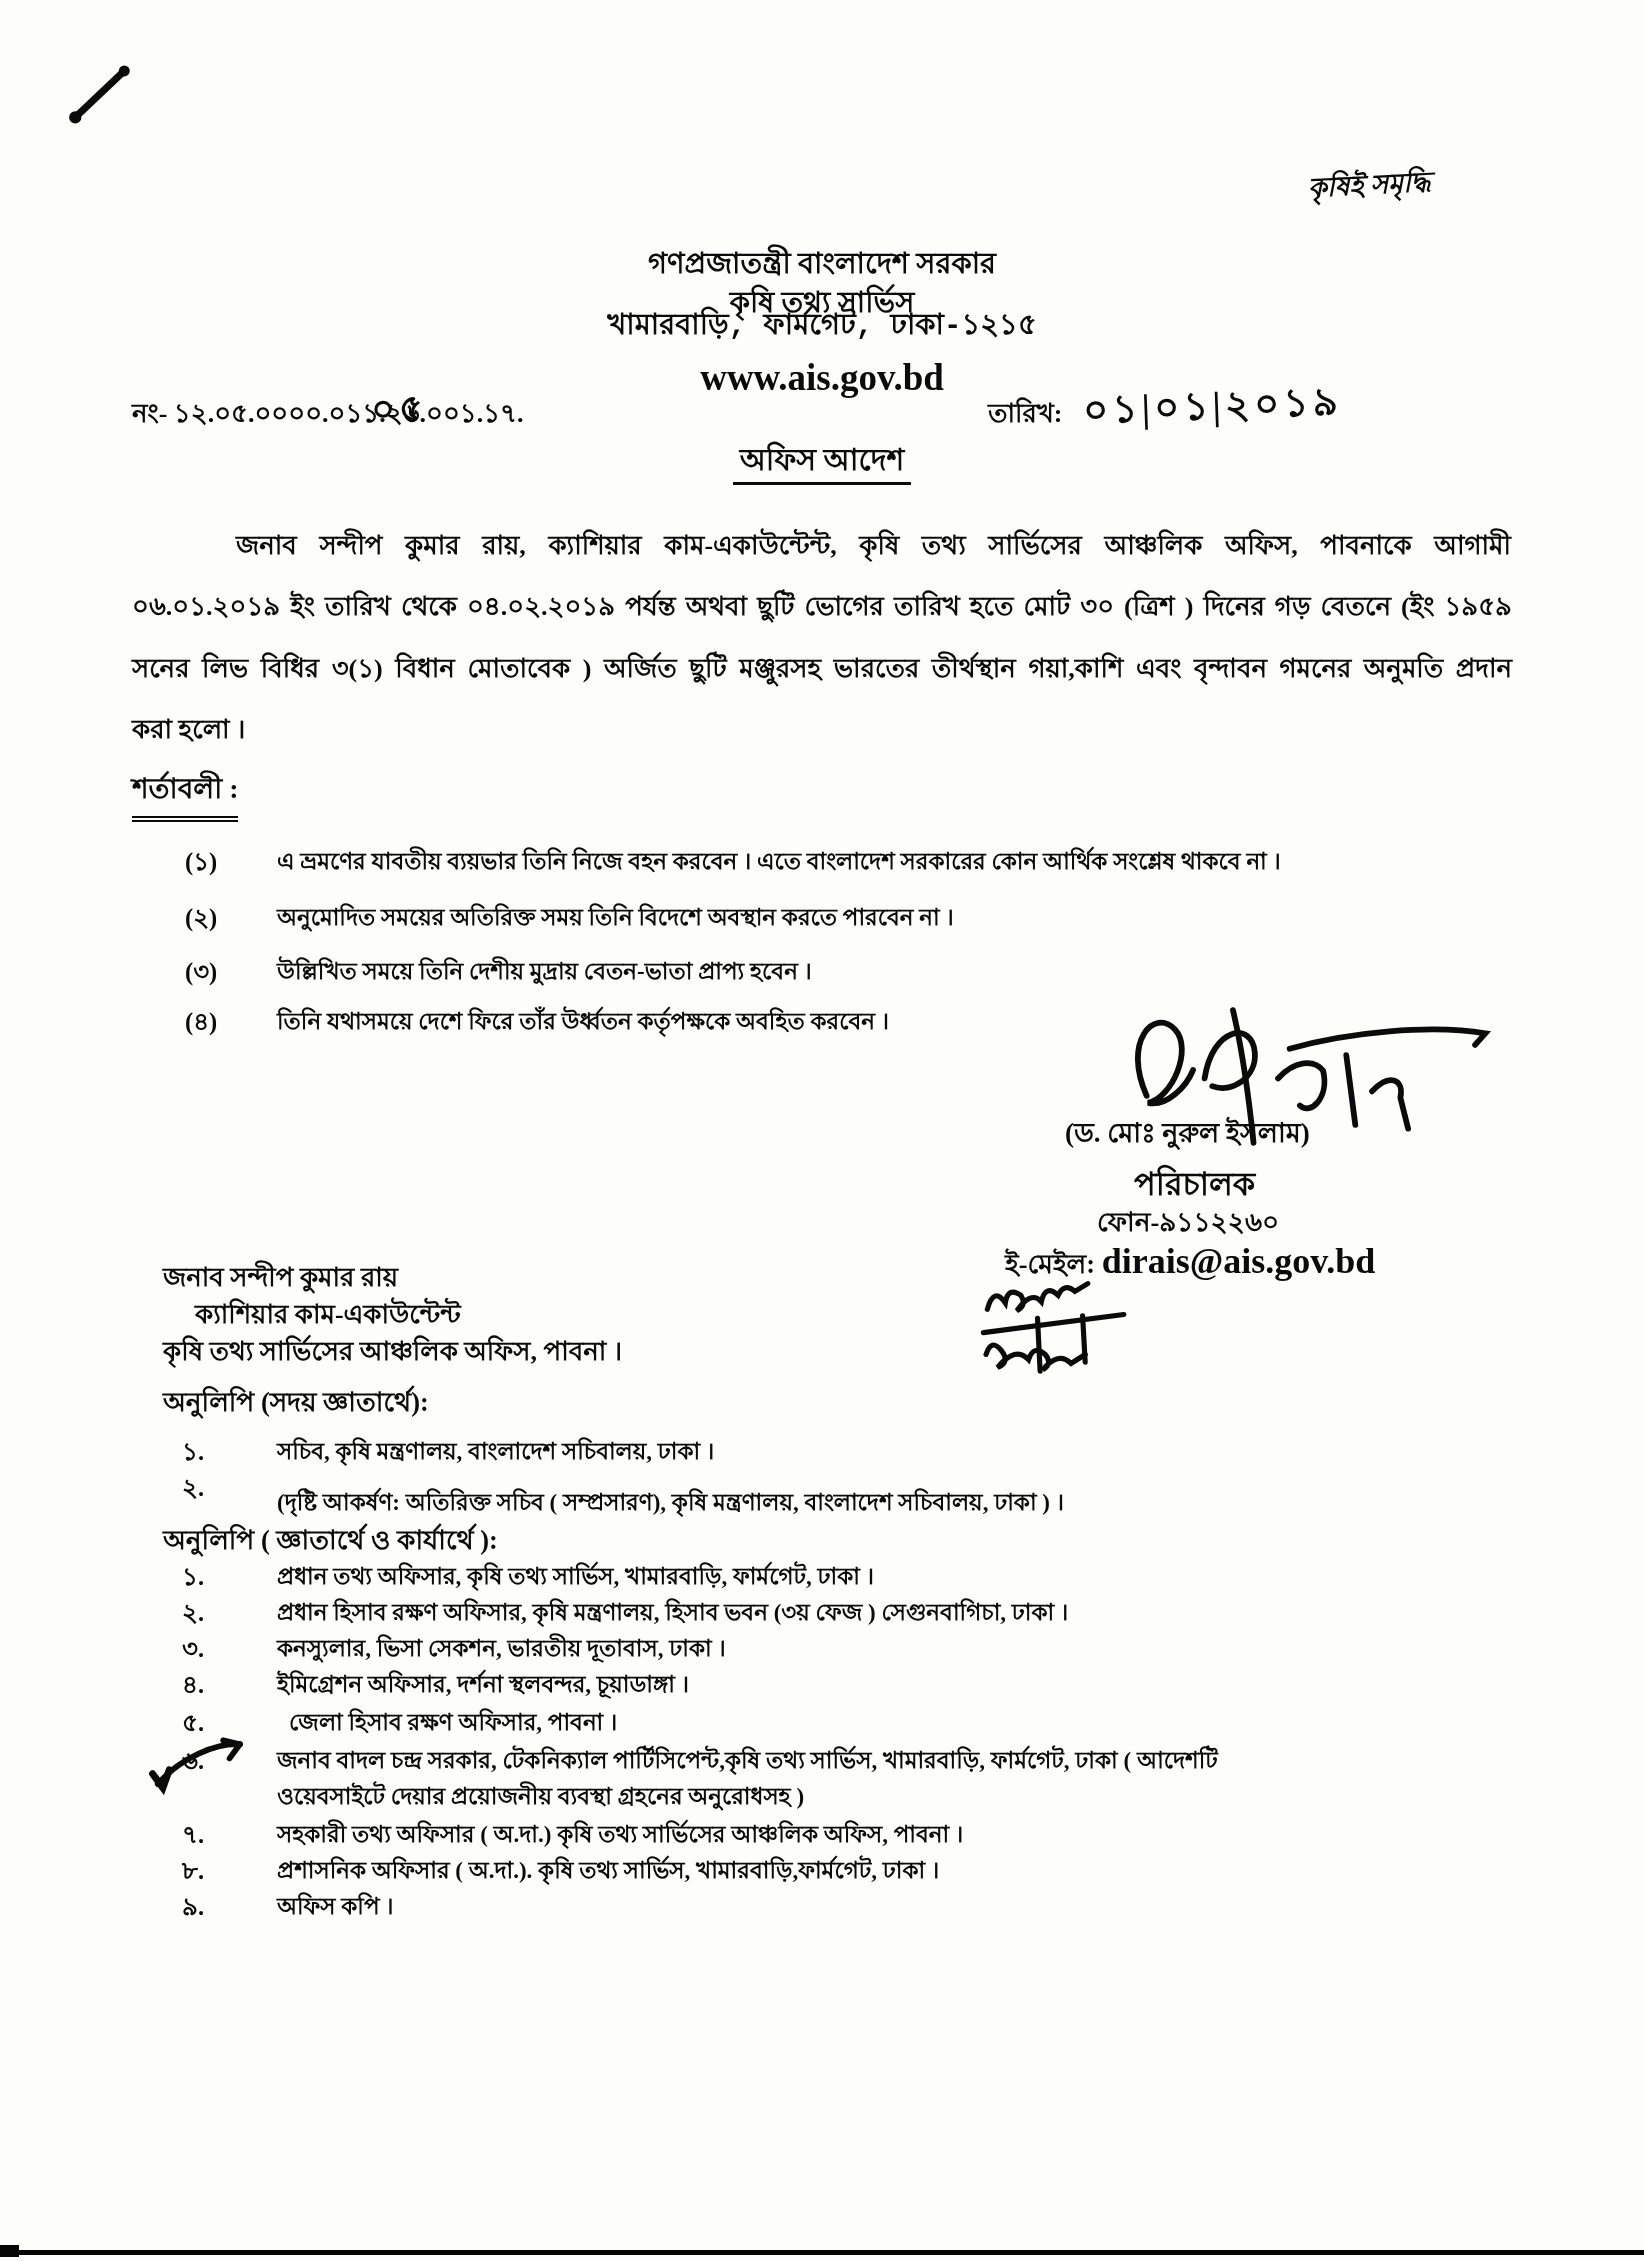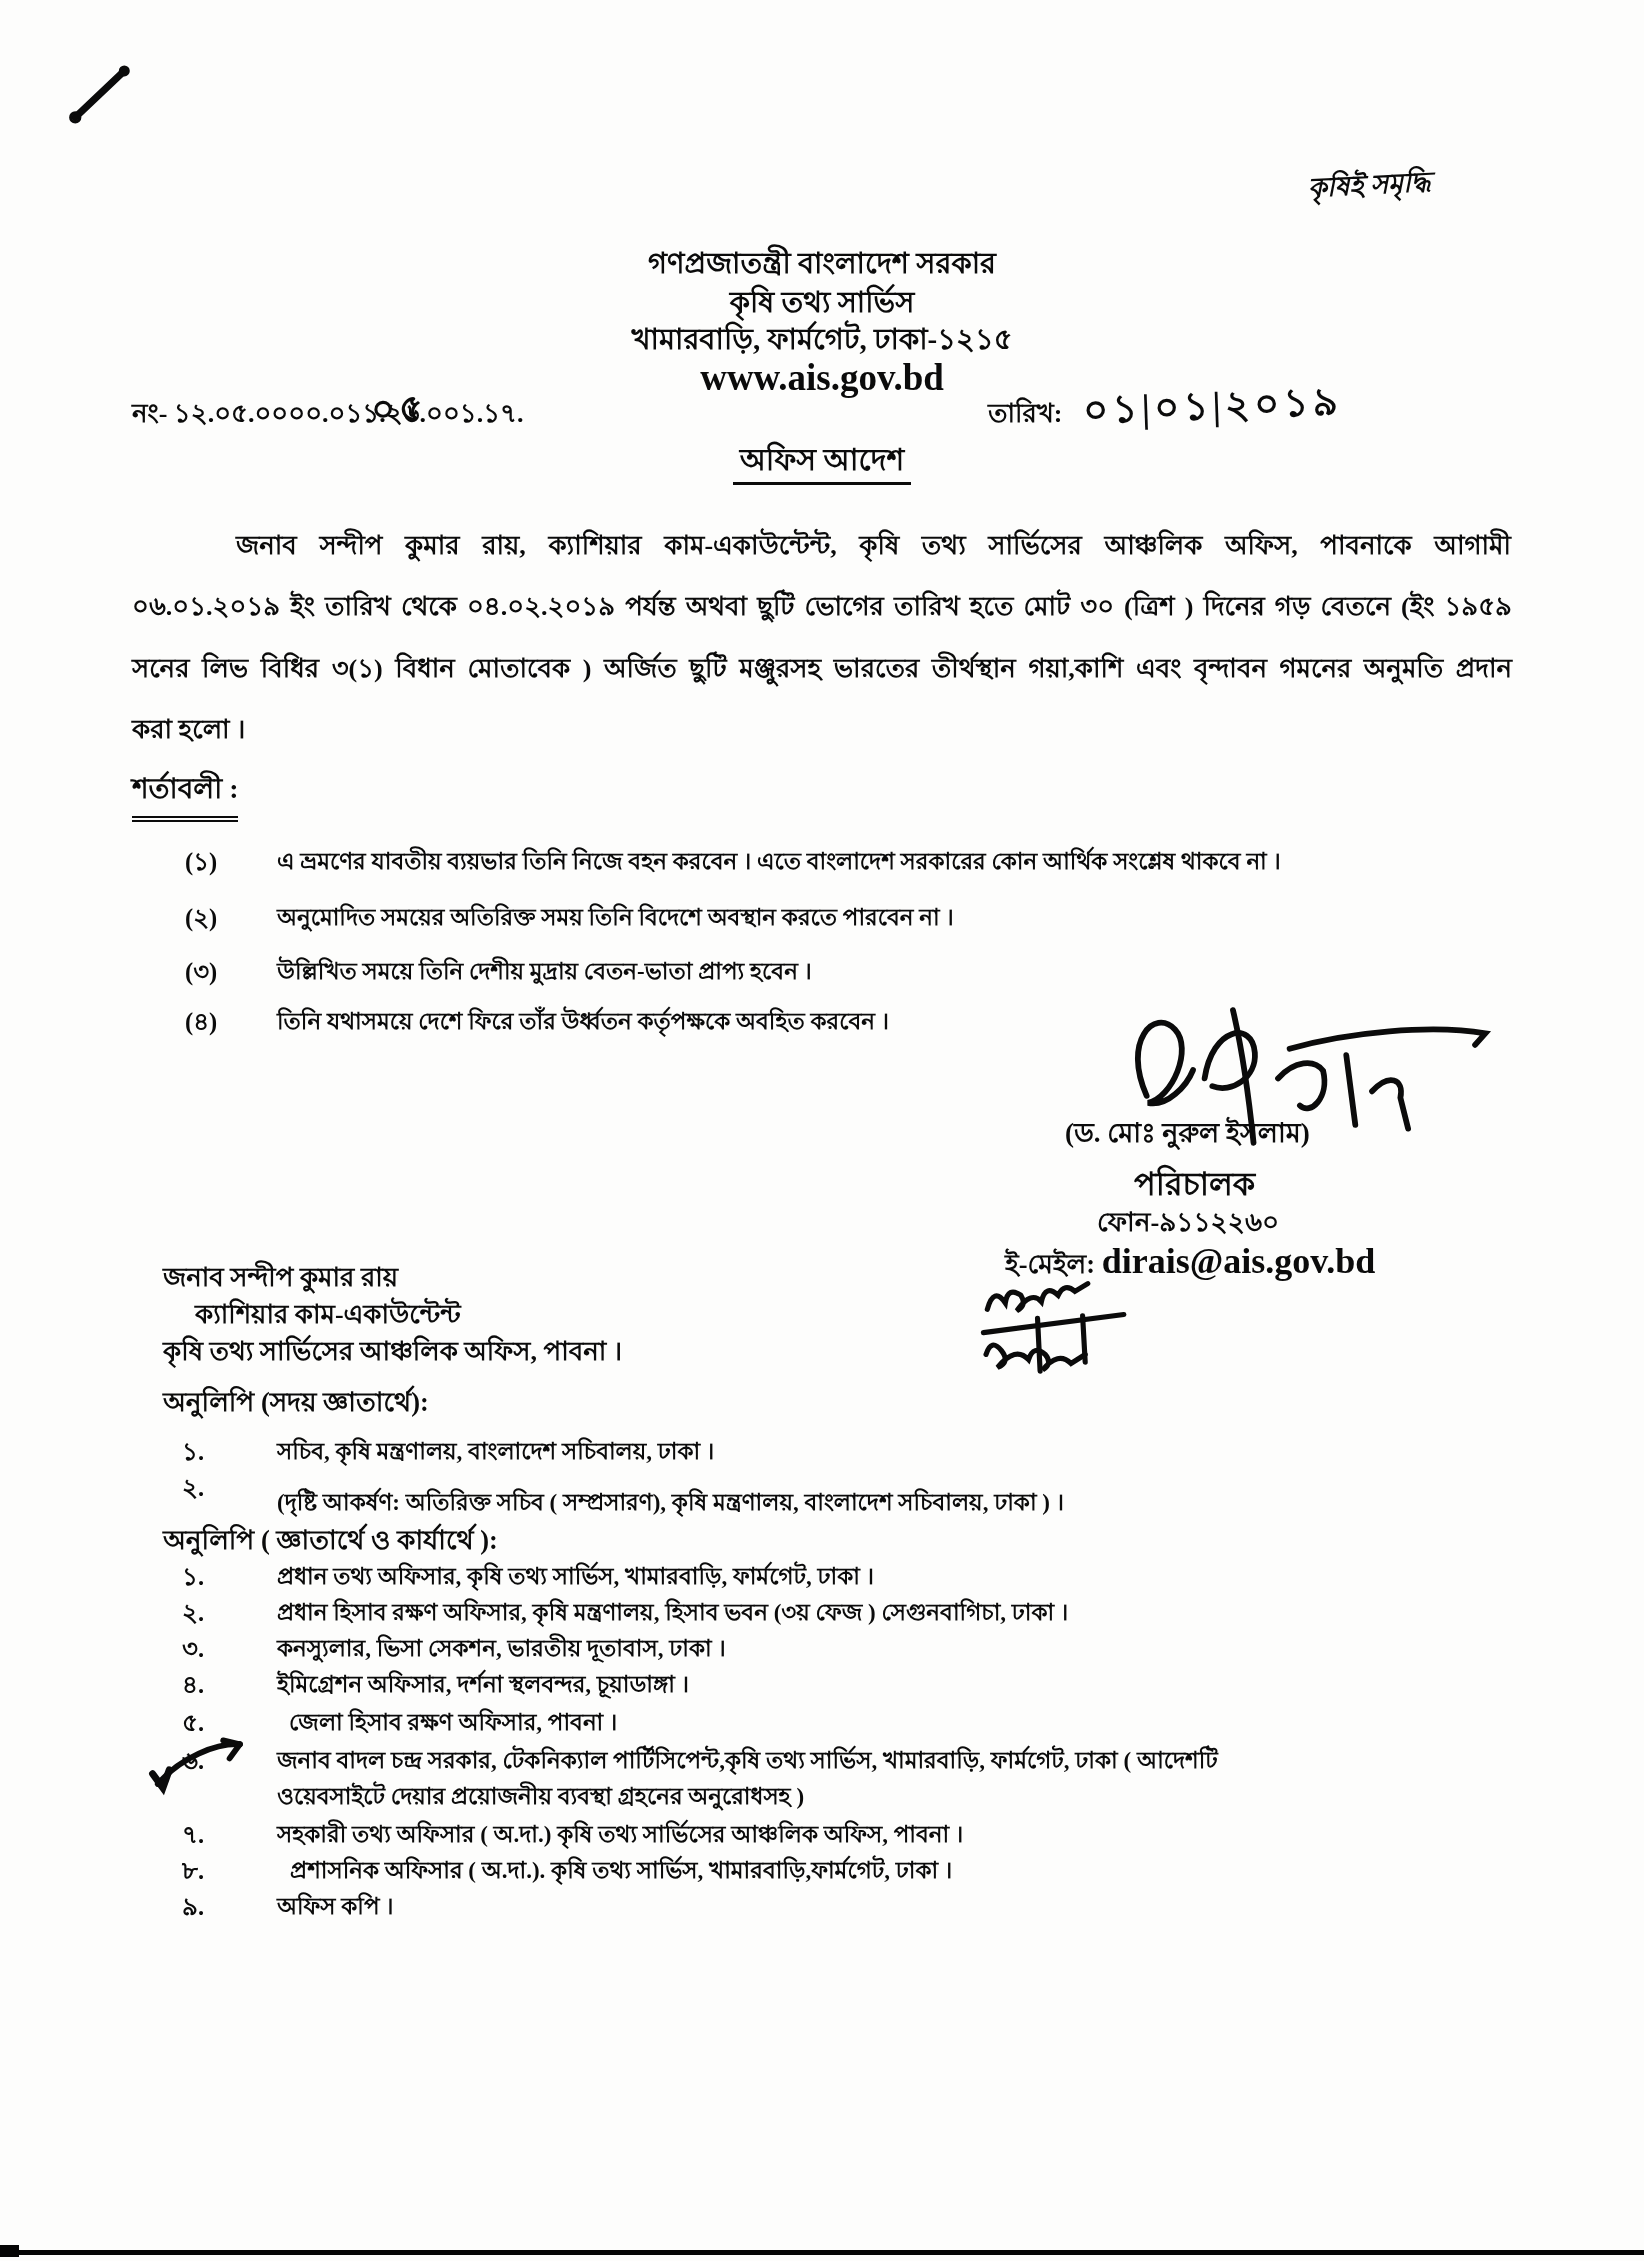--- a/index.html
+++ b/index.html
@@ -36,21 +36,21 @@
   <svg style="left:61px;top:58px;" width="84" height="71" viewBox="0 0 130 110">
     <line x1="22" y1="92" x2="98" y2="20" stroke="#0b0b0b" stroke-width="11" stroke-linecap="round"></line>
     <circle cx="22" cy="92" r="7" fill="none" stroke="#0b0b0b" stroke-width="5"></circle>
     <circle cx="98" cy="20" r="6" fill="none" stroke="#0b0b0b" stroke-width="5"></circle>
   </svg>
 
   <div class="t" style="top:169px;right:213px;font-size:27px;font-style:italic;font-weight:700;transform:rotate(-3deg);">কৃষিই সমৃদ্ধি</div>
 
   <div class="t center" style="top:245px;font-size:29px;">গণপ্রজাতন্ত্রী বাংলাদেশ সরকার</div>
   <div class="t center" style="top:284px;font-size:29px;">কৃষি তথ্য সার্ভিস</div>
-  <div class="t center" style="top:321px;font-size:29px;">খামারবাড়ি, ফার্মগেট, ঢাকা-১২১৫</div>
+  <div class="t center" style="top:309px;font-size:29px;font-family:Liberation Mono, monospace;">খামারবাড়ি, ফার্মগেট, ঢাকা-১২১৫</div>
   <div class="t center" style="top:355px;font-size:37px;font-weight:700;">www.ais.gov.bd</div>
 
   <div class="t" style="top:398px;left:132px;font-size:26px;">নং- ১২.০৫.০০০০.০১১.২৬.০০১.১৭.</div>
   <div class="t hand" style="top:386px;left:371px;font-size:37px;">০৫</div>
   <div class="t" style="top:398px;left:988px;font-size:26px;">তারিখ:</div>
   <div class="t hand" style="top:382px;left:1083px;font-size:39px;">০১|০১|২০১৯</div>
 
   <div class="t center" style="top:441px;font-size:30px;font-weight:700;">
     <span class="underlined">অফিস আদেশ</span>
   </div>
@@ -153,21 +153,21 @@
     <span class="listnum" style="top:1742px;left:182px;">৬.</span>
     <span class="listtext" style="top:1742px;">জনাব বাদল চন্দ্র সরকার, টেকনিক্যাল পার্টিসিপেন্ট,কৃষি তথ্য সার্ভিস, খামারবাড়ি, ফার্মগেট, ঢাকা ( আদেশটি</span>
     <span class="listtext" style="top:1778px;">ওয়েবসাইটে দেয়ার প্রয়োজনীয় ব্যবস্থা গ্রহনের অনুরোধসহ )</span>
   </div>
   <div>
     <span class="listnum" style="top:1816px;left:182px;">৭.</span>
     <span class="listtext" style="top:1816px;">সহকারী তথ্য অফিসার ( অ.দা.) কৃষি তথ্য সার্ভিসের আঞ্চলিক অফিস, পাবনা ।</span>
   </div>
   <div>
     <span class="listnum" style="top:1852px;left:182px;">৮.</span>
-    <span class="listtext" style="top:1852px;margin-left:13px;">প্রশাসনিক অফিসার ( অ.দা.). কৃষি তথ্য সার্ভিস, খামারবাড়ি,ফার্মগেট, ঢাকা ।</span>
+    <span class="listtext" style="top:1852px;">প্রশাসনিক অফিসার ( অ.দা.). কৃষি তথ্য সার্ভিস, খামারবাড়ি,ফার্মগেট, ঢাকা ।</span>
   </div>
   <div>
     <span class="listnum" style="top:1888px;left:182px;">৯.</span>
     <span class="listtext" style="top:1888px;">অফিস কপি ।</span>
   </div>
 
   <svg style="left:147px;top:1725px;" width="110" height="77" viewBox="0 0 170 120">
     <g fill="none" stroke="#0b0b0b" stroke-linecap="round">
       <path d="M 16,92 C 52,50 108,28 144,30" stroke-width="9"></path>
       <path d="M 144,30 L 118,24" stroke-width="9"></path>

